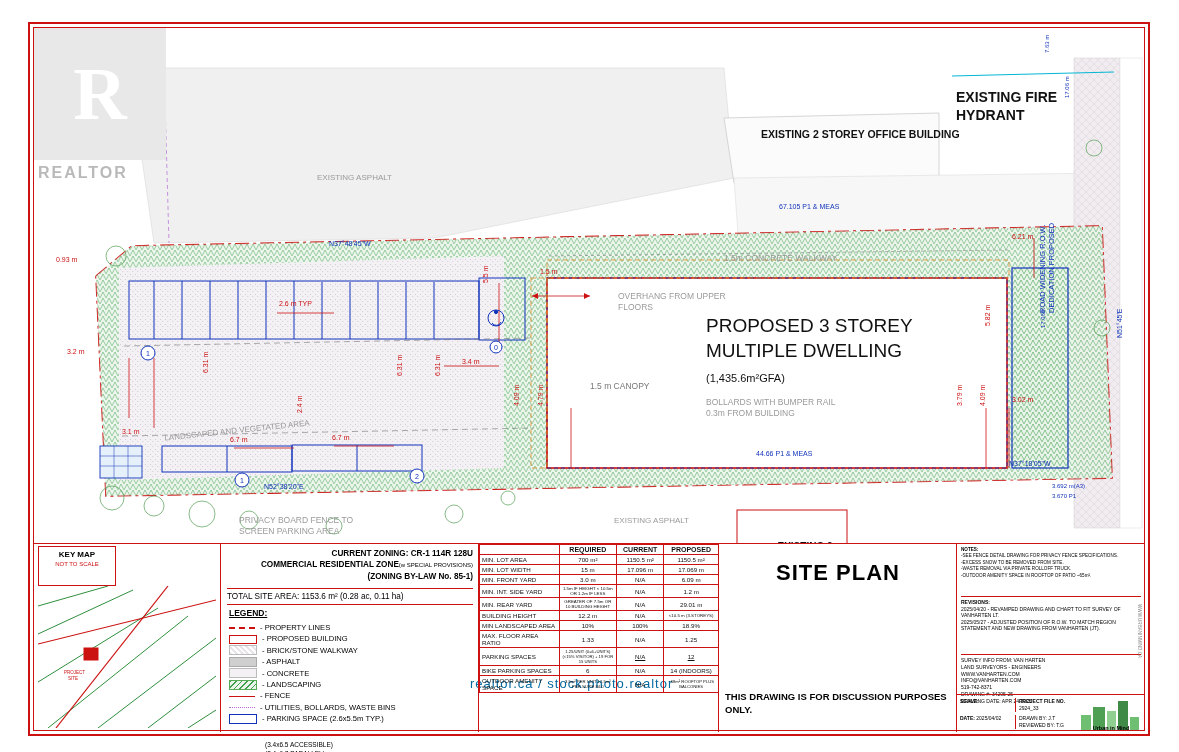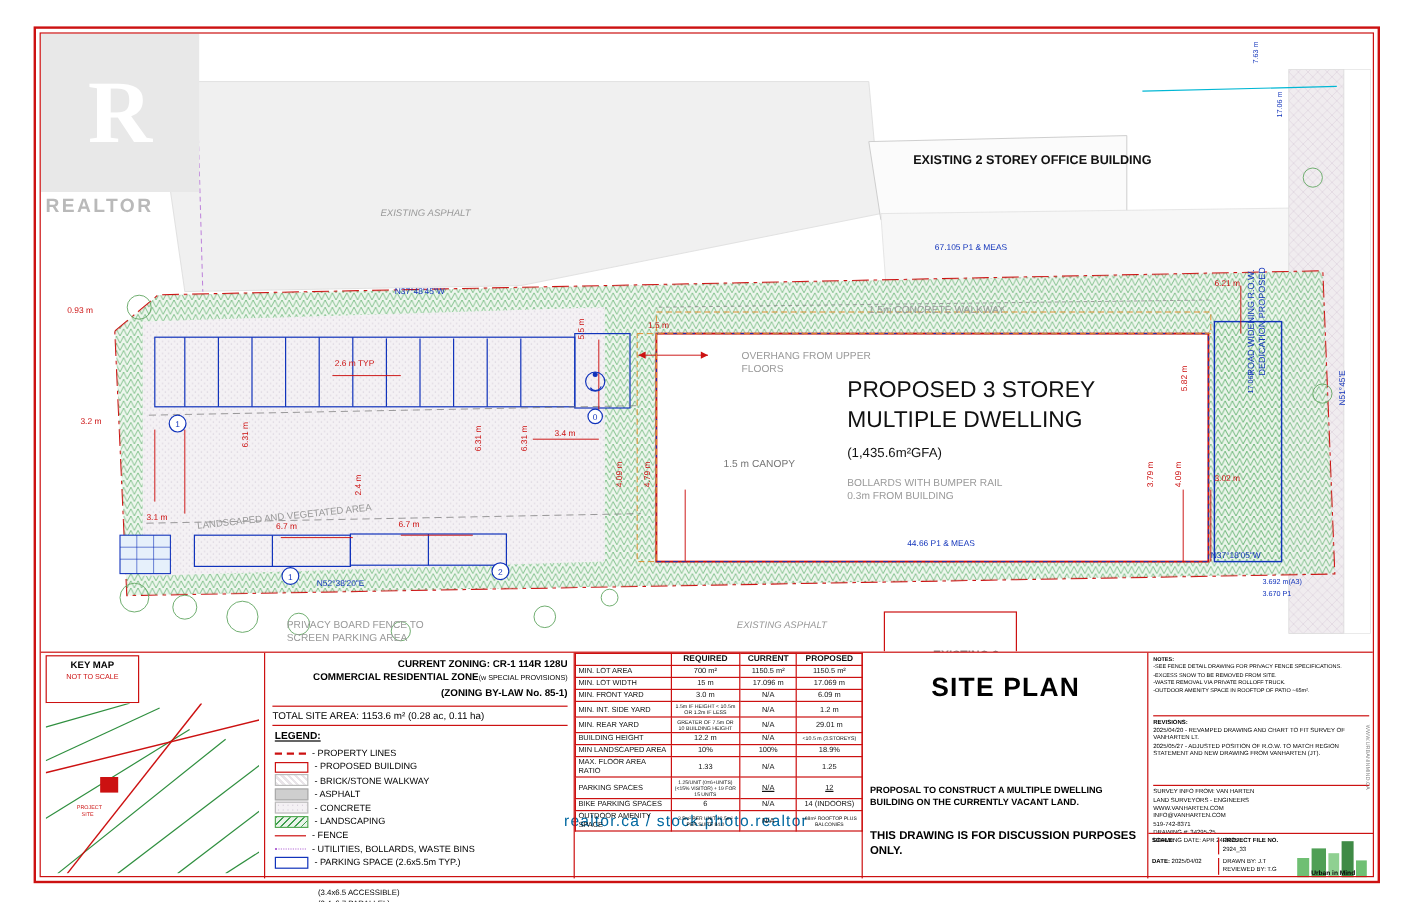--- a/index.html
+++ b/index.html
@@ -15,21 +15,21 @@
   .wm{position:absolute;left:0;top:0;width:132px;height:132px;background:#e8e8e8;display:flex;align-items:center;justify-content:center;}
   .wm-r{font-family:"Liberation Serif",serif;font-size:74px;color:#ffffff;font-weight:bold;}
   .wm-label{position:absolute;left:4px;top:136px;font-size:16px;letter-spacing:2px;color:#b9b9b9;font-weight:bold;}
   .wm-diag{position:absolute;left:470px;top:676px;font-size:13px;color:#0369a1;letter-spacing:1px;transform:rotate(0deg);}
 
   
   .t{position:absolute;white-space:nowrap;}
   .red{color:#cc1111;}
   .blue{color:#1133bb;}
   .grey{color:#9a9a9a;}
-  .dkgrey{color:#777;margin-left:13px;}
+  .dkgrey{color:#777;}
 
   
   .lbl-proposed{position:absolute;left:672px;top:285px;width:220px;font-size:19px;line-height:25px;color:#111;font-weight:normal;}
   .lbl-proposed .gfa{font-size:11px;}
   .lbl-hydrant{position:absolute;left:922px;top:60px;font-size:14px;font-weight:bold;color:#111;line-height:18px;width:140px;}
   .lbl-office{position:absolute;left:727px;top:100px;font-size:10.5px;font-weight:bold;color:#111;}
   .lbl-existing2{position:absolute;left:736px;top:512px;width:70px;font-size:10px;font-weight:bold;color:#111;line-height:13px;text-align:center;}
 
   
   .tb{position:absolute;left:34px;top:543px;width:1110px;height:188px;border-top:1px solid #cc1111;box-sizing:border-box;}
@@ -76,21 +76,21 @@
   .sc2{left:3px;top:20px;width:50px;}
   .sc3{left:58px;top:3px;width:62px;border-left:1px solid #cc1111;padding-left:3px;}
   .sc4{left:58px;top:20px;width:62px;border-left:1px solid #cc1111;padding-left:3px;}
   .logo{position:absolute;left:122px;top:2px;width:64px;height:36px;}
   .logo-txt{position:absolute;left:120px;top:30px;width:68px;text-align:center;font-size:5.5px;font-weight:bold;}
   .vert-url{position:absolute;right:2px;top:60px;font-size:4.6px;color:#888;writing-mode:vertical-rl;}
 
   
   .tiny{font-size:6px;}
   .tiny7{font-size:7px;}
-  .tiny8{font-size:8px;font-style:italic;}
+  .tiny8{font-size:8px;}
 </style>
 </head>
 <body>
 
 <div class="sheet">
 
   <div class="drawing">
     <svg width="1110" height="515" viewBox="0 0 1110 515">
       <defs>
         <pattern id="grass" width="6" height="6" patternUnits="userSpaceOnUse">
@@ -225,20 +225,21 @@
         <path d="M458 295 a5 5 0 0 0 9 -1"></path>
       </g>
 
       <path d="M513 250 L513 440" stroke="#e08a2a" stroke-width="0.8" stroke-dasharray="5,3"></path>
     </svg>
 
     
     <div class="lbl-proposed">
       <span>PROPOSED 3 STOREY MULTIPLE DWELLING</span> <span class="gfa">(1,435.6m²GFA)</span>
     </div>
+    <div class="lbl-hydrant">EXISTING FIRE HYDRANT</div>
     <div class="lbl-office">EXISTING 2 STOREY OFFICE BUILDING</div>
     
     <div class="lbl-existing2">EXISTING 2 STOREY DWELLING</div>
 
     <div class="t grey tiny8" style="left:283px;top:145px;">EXISTING ASPHALT</div>
     <div class="t grey tiny8" style="left:580px;top:488px;">EXISTING ASPHALT</div>
     <div class="t grey" style="left:690px;top:225px;font-size:8.5px;">1.5m CONCRETE WALKWAY</div>
     <div class="t grey" style="left:584px;top:263px;font-size:8.5px;width:120px;line-height:11px;white-space:normal;">OVERHANG FROM UPPER FLOORS</div>
     <div class="t dkgrey" style="left:556px;top:353px;font-size:8.5px;width:60px;line-height:11px;white-space:normal;">1.5 m CANOPY</div>
     <div class="t grey" style="left:672px;top:369px;font-size:8.5px;width:150px;line-height:11px;white-space:normal;">BOLLARDS WITH BUMPER RAIL 0.3m FROM BUILDING</div>
@@ -448,21 +449,20 @@
               <td class="c-req" style="font-size:4.2px;">3.5m² PER UNIT 12.5m² PER SUITE 84.0</td>
               <td class="c-cur">N/A</td>
               <td class="c-pro" style="font-size:4.2px;">~68m² ROOFTOP PLUS BALCONIES</td>
             </tr>
         </tbody>
       </table>
     </div>
 
     <div class="tb-col titlec">
       <div class="ti-title">SITE PLAN</div>
-      <div class="ti-prop">PROPOSAL TO CONSTRUCT A MULTIPLE DWELLING BUILDING ON THE CURRENTLY VACANT LAND.</div>
       <div class="ti-disc">THIS DRAWING IS FOR DISCUSSION PURPOSES ONLY.</div>
     </div>
 
     <div class="tb-col notes">
       <div class="nt">
         <b>NOTES:</b>
         <div style="white-space:pre-line;">-SEE FENCE DETAIL DRAWING FOR PRIVACY FENCE SPECIFICATIONS.
 -EXCESS SNOW TO BE REMOVED FROM SITE.
 -WASTE REMOVAL VIA PRIVATE ROLLOFF TRUCK.
 -OUTDOOR AMENITY SPACE IN ROOFTOP OF PATIO ~65m².</div>

